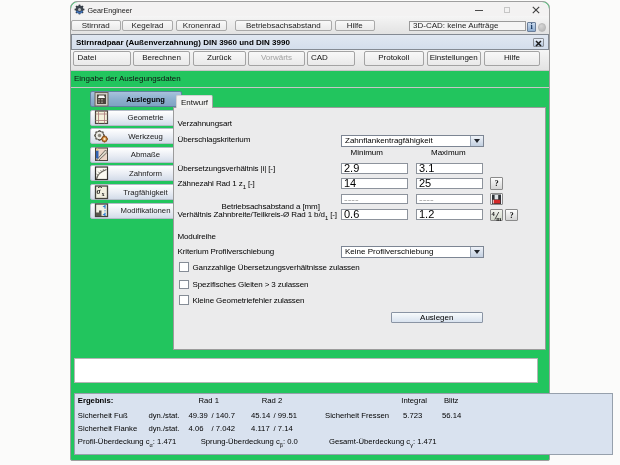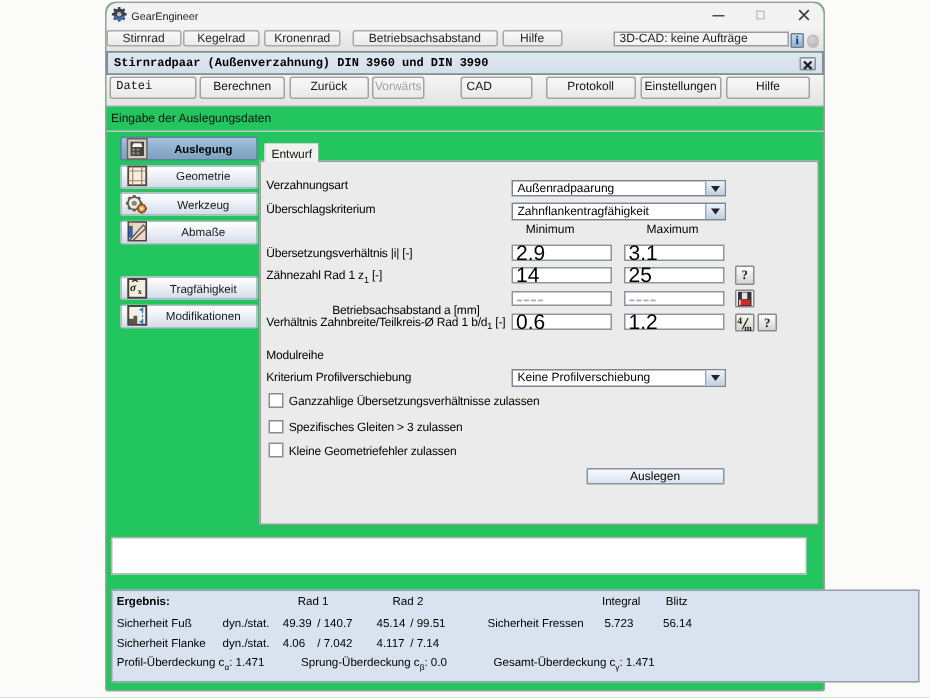--- a/index.html
+++ b/index.html
@@ -12,51 +12,51 @@
 #title .txt { position:absolute; left:16.5px; top:3.5px; font-size:7.2px; color:#1a1a1a; }
 
 .tb1 { position:absolute; top:17.5px; height:11px; border:1px solid #a9a9a9; border-radius:2px;
   background:linear-gradient(#f9f9f9,#eaeaea); font-size:8px; color:#222;
   text-align:center; line-height:9px; }
 .tb2 { position:absolute; top:49px; height:14.5px; border:1px solid #a3a3a3; border-radius:2px;
   background:linear-gradient(#f8f8f8,#e9e9e9); font-size:8px; color:#111;
   text-align:center; line-height:12.5px; }
 
 #mdi { position:absolute; left:0px; top:32px; width:478px; height:15.5px;
-  background:linear-gradient(#e0e7f1,#d4deec); border:1px solid #848a93;font-family:Liberation Mono, monospace; }
+  background:linear-gradient(#e0e7f1,#d4deec); border:1px solid #848a93; }
 #mdi .t { position:absolute; left:4px; top:3px; font-size:8px; font-weight:bold; color:#000; }
 #mdix { position:absolute; left:461px; top:2.5px; width:11px; height:9.5px;
   background:linear-gradient(#eaf0f8,#b5c6dd); border:1px solid #8a8f96; border-radius:1px;
   font-size:8px; font-weight:bold; color:#111; text-align:center; line-height:8px; }
 
 #eingabe { position:absolute; left:3px; top:72px; font-size:8px; color:#111; }
 .hline { position:absolute; left:0; width:478px; height:0; border-top:1px solid #c6c6c6; }
 
-.side { position:absolute; left:9px; width:92px; height:16px; display:flex; align-items:center;
+.side { position:absolute; left:19px; width:92px; height:16px; display:flex; align-items:center;
   border:1px solid #b4bcc8; border-radius:2px;
   background:linear-gradient(#ffffff,#e9edf4 55%,#d3dce9); font-size:7.75px; color:#1a1a1a; }
 .side.sel { font-weight:bold; font-size:7.5px; border:1px solid #6080a0;
   background:linear-gradient(#a8c2dc,#8db0ce 50%,#7fa2c2); color:#000; }
 .side .lab { flex:1; text-align:center; }
 .side svg { margin-left:2px; }
 
 #tabpanel { position:absolute; left:102px; top:104.8px; width:372.5px; height:243.5px;
   border:1px solid #9b9b9b; background:#ebebec; }
 #tab { position:absolute; left:105px; top:92.5px; width:37px; height:13.5px;
   border:1px solid #d2d2d2; border-right:1px solid #a5a5a5; border-bottom:none; border-radius:2px 2px 0 0;
   background:#f1f1f0; font-size:8px; color:#111; text-align:center; line-height:13px; z-index:3; }
 .flabel { position:absolute; left:106.5px; font-size:8px; color:#000; letter-spacing:-0.12px; }
 .combo { position:absolute; left:270px; width:143px; height:11.5px; background:#fff;
   border:1px solid #7c8593; font-size:8px; color:#000; line-height:9.5px; padding-left:3px; }
 .combo .ar { position:absolute; right:0; top:0; width:13px; height:9.5px;
   background:linear-gradient(#eef2f8,#c2cfe0); border-left:1px solid #9aa6b6; }
 .combo .ar:after { content:""; position:absolute; left:3px; top:3px; width:0; height:0;
   border-left:3.5px solid transparent; border-right:3.5px solid transparent; border-top:4px solid #20242a; }
 .field { position:absolute; width:67px; height:10.5px; background:#fff;
-  border:1px solid #8d939c; font-size:14px; color:#000; line-height:8.5px; padding-left:2px; }
+  border:1px solid #8d939c; font-size:11px; color:#000; line-height:8.5px; padding-left:2px; }
 .field.gray { color:#aaa; }
 .sbtn { position:absolute; width:13px; height:12.5px; border:1px solid #8a8a8a; border-radius:1px;
   background:linear-gradient(#fdfdfd,#d5d5d5); font-size:8.5px; font-weight:bold;
   font-family:"Liberation Serif",serif; text-align:center; line-height:11px; color:#222; }
 .chk { position:absolute; left:108px; width:9.5px; height:9.5px; background:#fff; border:1px solid #858c96; }
 .chklab { position:absolute; left:121.5px; font-size:8px; color:#000; letter-spacing:-0.12px; }
 .hdr { position:absolute; font-size:8px; color:#000; }
 #auslegen { position:absolute; left:320px; top:309.6px; width:91.5px; height:11px;
   border:1px solid #8a94a4; border-radius:1px; background:linear-gradient(#f7fafc,#d9e3ef);
   font-size:8px; color:#000; text-align:center; line-height:9.5px; }
@@ -104,24 +104,24 @@
   <div class="abs" style="left:456px;top:20px;width:9px;height:9.5px;background:linear-gradient(#c9daee,#8fadd0);border:1px solid #6b7f9a;border-radius:1px;text-align:center;font-family:'Liberation Serif',serif;font-weight:bold;font-size:8px;line-height:8px;color:#13335c;">i</div>
   <div class="abs" style="left:466.5px;top:21px;width:8.5px;height:8.5px;border-radius:50%;background:radial-gradient(circle at 35% 30%,#d6d6d6,#b2b2b2);border:1px solid #bbbbbb;"></div>
 
   <div id="mdi">
     <div class="t">Stirnradpaar (Außenverzahnung) DIN 3960 und DIN 3990</div>
     <div id="mdix"><svg width="7" height="7" viewBox="0 0 7 7" style="margin-top:1px;">
           <path d="M1 1 L6 6 M6 1 L1 6" stroke="#1c1c1c" stroke-width="1.5"></path>
         </svg></div>
   </div>
 
-  <div class="tb2" style="left:1.5px;width:58px;text-align:left;padding-left:4px;font-family:Liberation Mono, monospace;">Datei</div>
+  <div class="tb2" style="left:1.5px;width:58px;text-align:left;padding-left:4px;">Datei</div>
   <div class="tb2" style="left:62px;width:57px;">Berechnen</div>
   <div class="tb2" style="left:121.5px;width:53.5px;">Zurück</div>
-  <div class="tb2" style="left:177px;width:35px;color:#a2a2a2;">Vorwärts</div>
+  <div class="tb2" style="left:177px;width:57px;color:#a2a2a2;">Vorwärts</div>
   <div class="tb2" style="left:236px;width:47.5px;text-align:left;padding-left:3px;">CAD</div>
   <div class="tb2" style="left:292.5px;width:60.5px;">Protokoll</div>
   <div class="tb2" style="left:355.5px;width:54.5px;">Einstellungen</div>
   <div class="tb2" style="left:413px;width:56px;">Hilfe</div>
   <div class="hline" style="top:68px;"></div>
   <div id="eingabe">Eingabe der Auslegungsdaten</div>
   <div class="hline" style="top:84.5px;"></div>
 
   <div class="side sel" style="top:89px;">
     <svg width="17" height="15" viewBox="0 0 17 15">
@@ -170,20 +170,33 @@
         <line x1="11.5" y1="6.5" x2="11.5" y2="13.5"></line>
           <line x1="8" y1="10" x2="15" y2="10"></line>
         <line x1="9.2" y1="7.7" x2="13.8" y2="12.3"></line>
           <line x1="13.8" y1="7.7" x2="9.2" y2="12.3"></line>
       </g>
       <circle cx="11.5" cy="10" r="2.6" fill="#e0a050" stroke="#7c4414" stroke-width="0.9"></circle>
       <circle cx="11.5" cy="10" r="1" fill="#f8ecd8"></circle>
     </svg>
     <div class="lab">Werkzeug</div>
   </div>
+  <div class="side" style="top:163.4px;">
+    <svg width="17" height="15" viewBox="0 0 17 15">
+      <rect x="2.5" y="1" width="12" height="12.5" fill="#fbfaf1" stroke="#33322e" stroke-width="1.2"></rect>
+      <path d="M3.5 13 Q5 6.5 13.5 3.5" fill="none" stroke="#6a675e" stroke-width="1.3"></path>
+      <g stroke="#6a675e" stroke-width="0.8">
+        <line x1="5" y1="9" x2="3.4" y2="8"></line>
+          <line x1="6.5" y1="7" x2="5.2" y2="5.7"></line>
+        <line x1="8.5" y1="5.7" x2="7.6" y2="4.2"></line>
+          <line x1="10.8" y1="4.6" x2="10.2" y2="3.1"></line>
+      </g>
+    </svg>
+    <div class="lab">Zahnform</div>
+  </div>
   <div class="side" style="top:182px;">
     <svg width="17" height="15" viewBox="0 0 17 15">
       <rect x="2.5" y="1" width="12" height="12.5" fill="#f1efdf" stroke="#44423c" stroke-width="1.3"></rect>
       <text x="3.6" y="9" font-size="7.5" font-weight="bold" fill="#1c1c1a" font-family="serif" font-style="italic">σ</text>
       <text x="8.8" y="11" font-size="5.5" font-weight="bold" fill="#1c1c1a" font-family="serif">x</text>
       <path d="M5 2.8 L7 1.6 L9 2.8" stroke="#1c1c1a" stroke-width="0.8" fill="none"></path>
     </svg>
     <div class="lab">Tragfähigkeit</div>
   </div>
   <div class="side" style="top:200.6px;">
@@ -194,21 +207,20 @@
       <path d="M9.5 3.5 L12.5 2 L12.5 5 Z" fill="#2a7fd4"></path>
       <path d="M9.5 11.5 L12.5 10 L12.5 13 Z" fill="#2a7fd4"></path>
     </svg>
     <div class="lab">Modifikationen</div>
   </div>
 
   <div id="tabpanel"></div>
   <div id="tab">Entwurf</div>
 
   <div class="flabel" style="top:117px;">Verzahnungsart</div>
-  <div class="combo" style="top:117.5px;">Außenradpaarung<span class="ar"></span></div>
   <div class="flabel" style="top:132.5px;">Überschlagskriterium</div>
   <div class="combo" style="top:133px;">Zahnflankentragfähigkeit<span class="ar"></span></div>
 
   <div class="hdr" style="left:279.5px;top:146px;">Minimum</div>
   <div class="hdr" style="left:360px;top:146px;">Maximum</div>
 
   <div class="flabel" style="top:161.5px;">Übersetzungsverhältnis |i| [-]</div>
   <div class="field" style="left:270px;top:161px;">2.9</div>
   <div class="field" style="left:345px;top:161px;">3.1</div>
 

